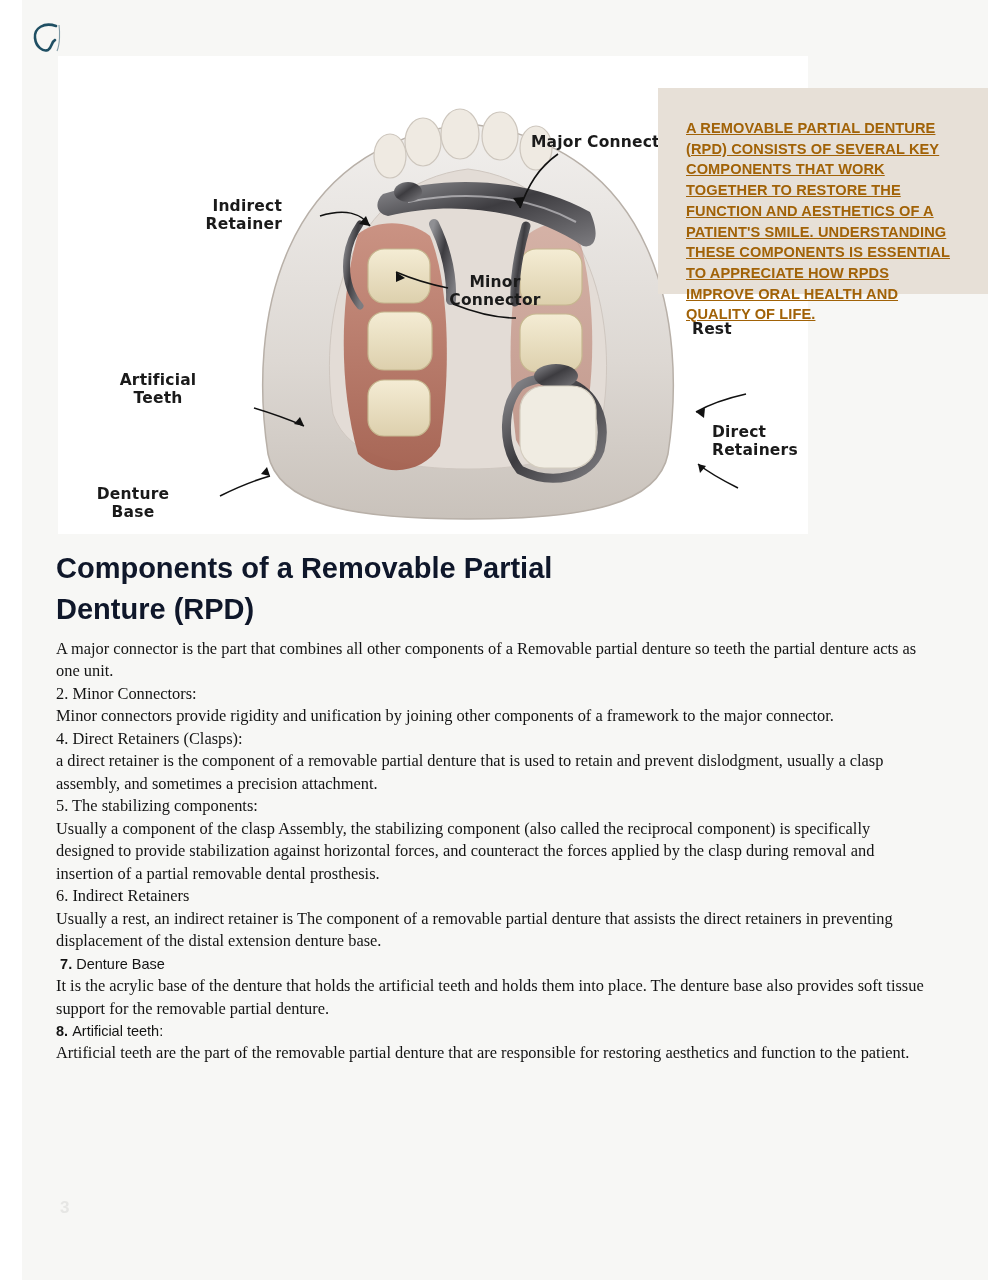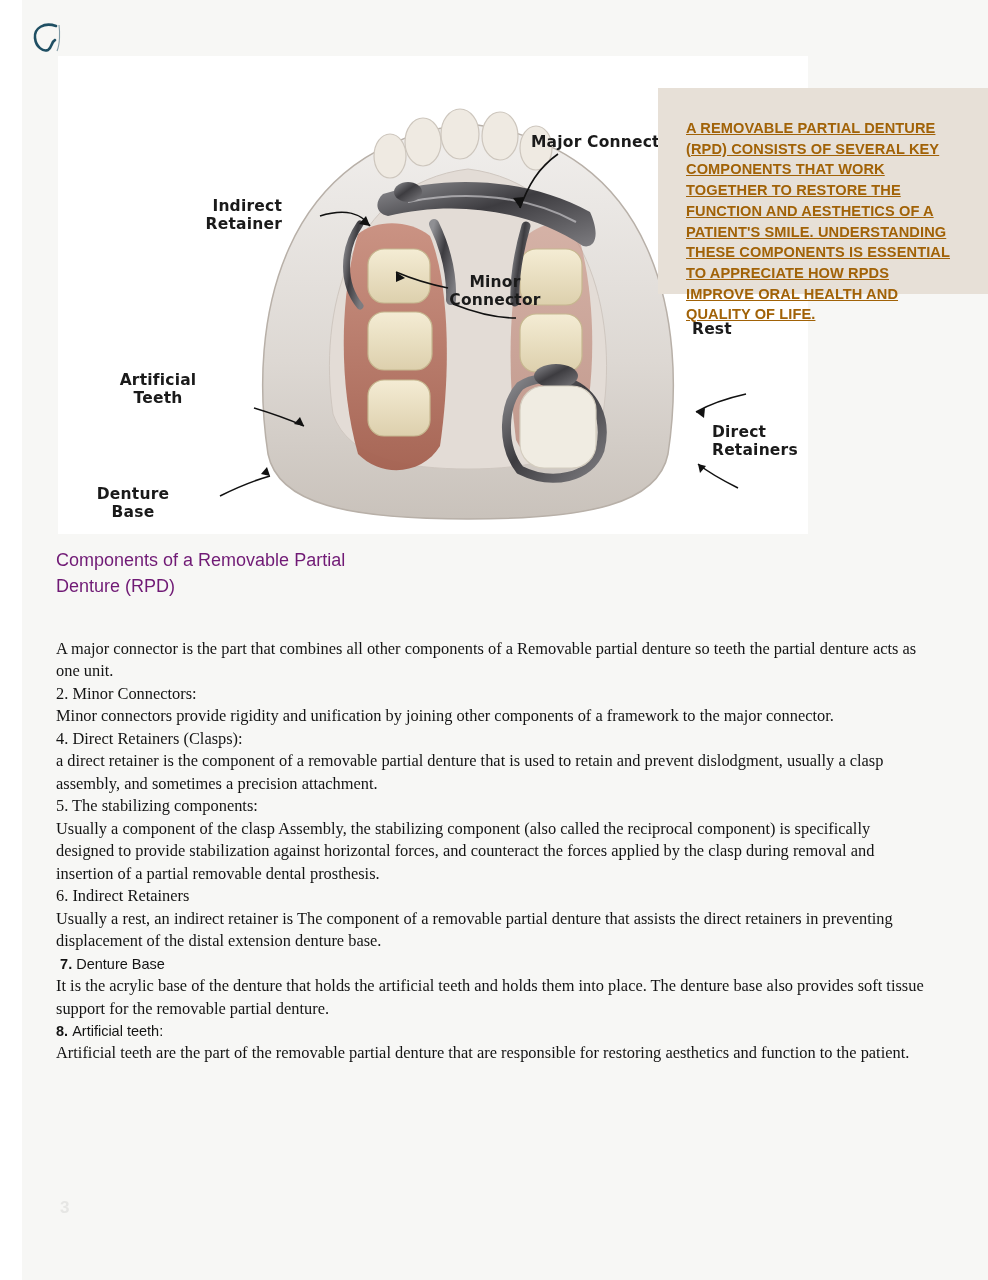--- a/index.html
+++ b/index.html
@@ -79,24 +79,24 @@
     text-decoration: underline;
   }
 
   
   .heading {
     position: absolute;
     left: 56px;
     top: 548px;
     width: 560px;
     font-family: "Liberation Sans", sans-serif;
-    font-weight: normal;
-    font-size: 18px;
+    font-weight: bold;
+    font-size: 29px;
     line-height: 1.42;
-    color: #701a75;
+    color: #0f172a;
   }
 
   
   .body-text {
     position: absolute;
     left: 56px;
     top: 638px;
     width: 870px;
     font-family: "Liberation Serif", serif;
     font-size: 16.4px;

